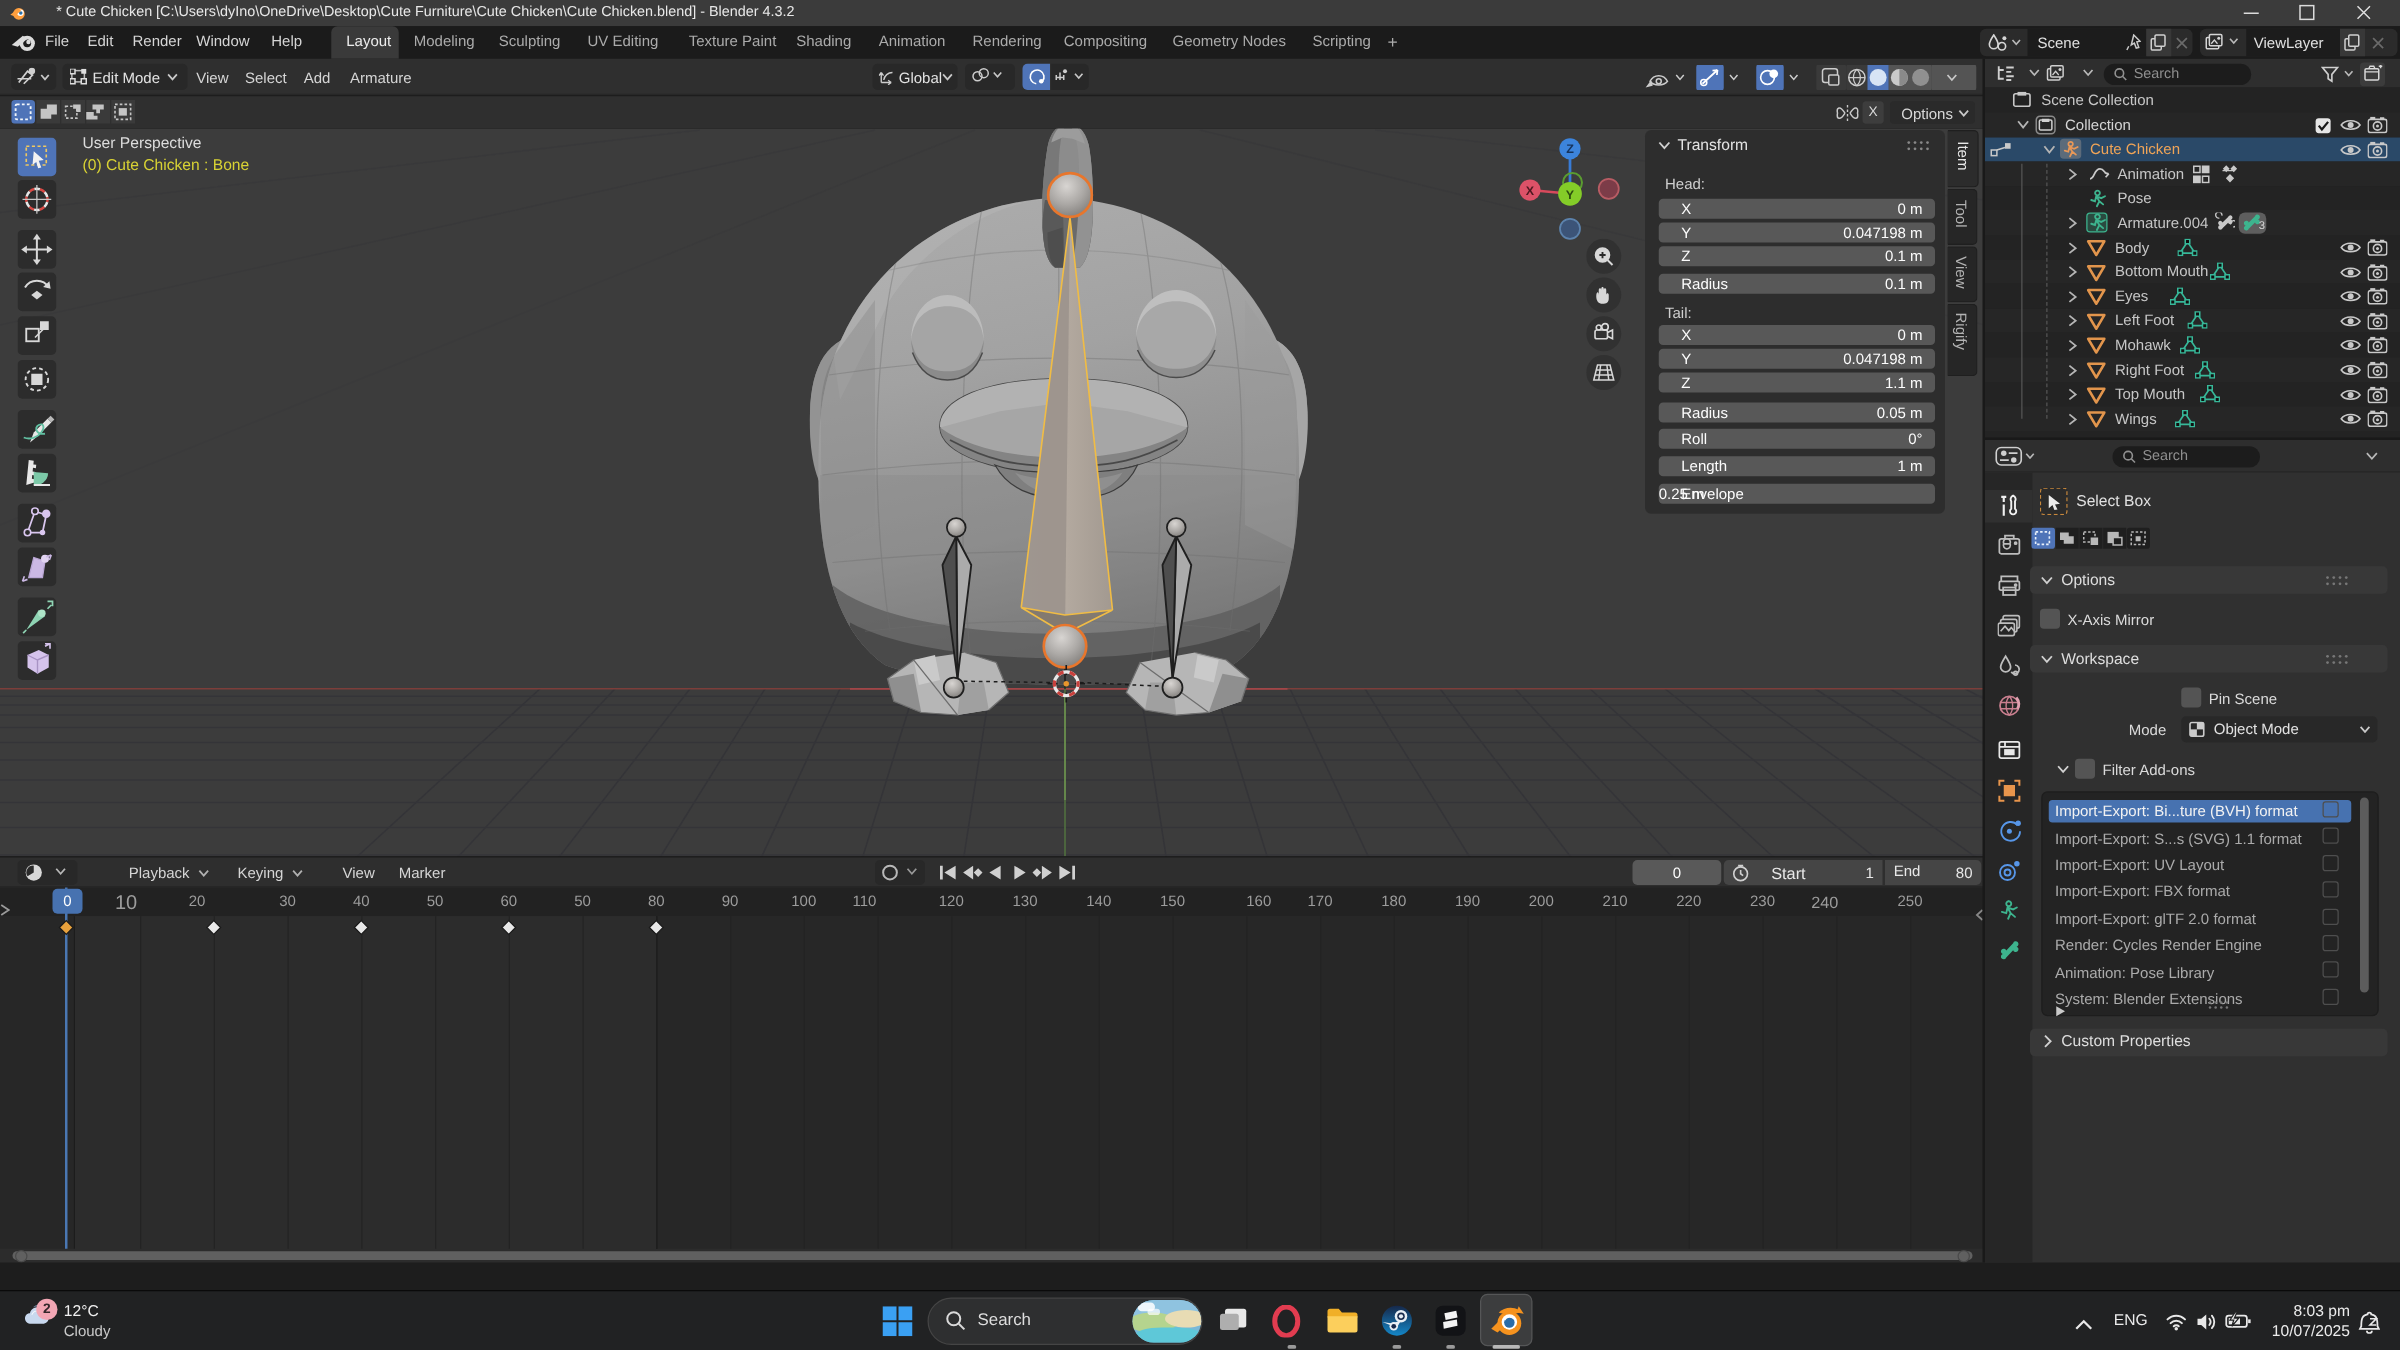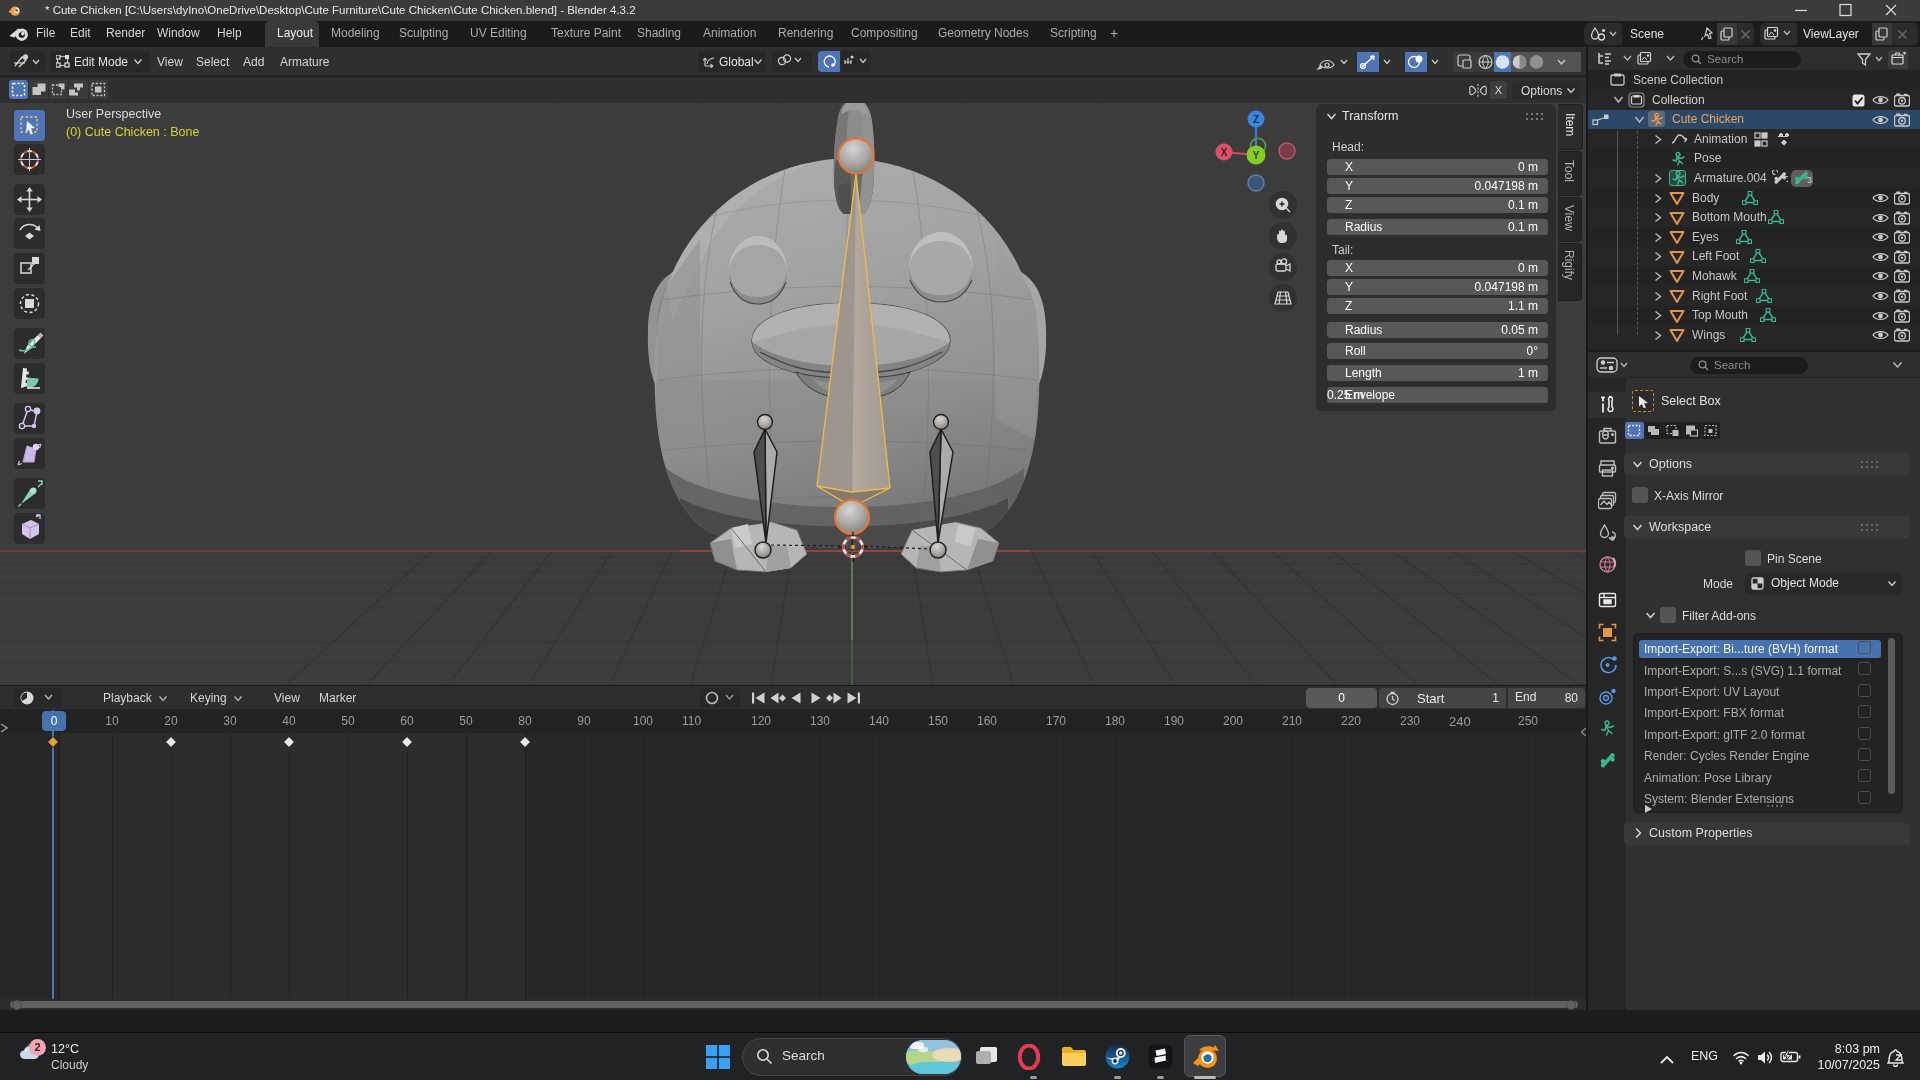--- a/index.html
+++ b/index.html
@@ -1148,36 +1148,36 @@
 <div class="abs" style="left:997px;top:47px;width:1px;height:266px;background:#232323"></div>
 <div class="abs" style="left:1056px;top:47px;width:1px;height:266px;background:#232323"></div>
 <div class="abs" style="left:1115px;top:47px;width:1px;height:266px;background:#232323"></div>
 <div class="abs" style="left:1174px;top:47px;width:1px;height:266px;background:#232323"></div>
 <div class="abs" style="left:1233px;top:47px;width:1px;height:266px;background:#232323"></div>
 <div class="abs" style="left:1292px;top:47px;width:1px;height:266px;background:#232323"></div>
 <div class="abs" style="left:1351px;top:47px;width:1px;height:266px;background:#232323"></div>
 <div class="abs" style="left:1410px;top:47px;width:1px;height:266px;background:#232323"></div>
 <div class="abs" style="left:1469px;top:47px;width:1px;height:266px;background:#232323"></div>
 <div class="abs" style="left:1528px;top:47px;width:1px;height:266px;background:#232323"></div>
-<div class="abs" style="left:92px;top:28px;width:40px;text-align:center;font-size:12px;color:#9c9c9c">10</div>
-<div class="abs" style="left:151px;top:28px;width:40px;text-align:center;font-size:12px;color:#9c9c9c">20</div>
+<div class="abs" style="left:92px;top:28px;width:40px;text-align:left;font-size:16px;color:#9c9c9c">10</div>
+<div class="abs" style="left:151px;top:28px;width:40px;font-size:12px;color:#9c9c9c">20</div>
 <div class="abs" style="left:210px;top:28px;width:40px;text-align:center;font-size:12px;color:#9c9c9c">30</div>
 <div class="abs" style="left:269px;top:28px;width:40px;text-align:center;font-size:12px;color:#9c9c9c">40</div>
 <div class="abs" style="left:328px;top:28px;width:40px;text-align:center;font-size:12px;color:#9c9c9c">50</div>
 <div class="abs" style="left:387px;top:28px;width:40px;text-align:center;font-size:12px;color:#9c9c9c">60</div>
 <div class="abs" style="left:446px;top:28px;width:40px;text-align:center;font-size:12px;color:#9c9c9c">50</div>
 <div class="abs" style="left:505px;top:28px;width:40px;text-align:center;font-size:12px;color:#9c9c9c">80</div>
 <div class="abs" style="left:564px;top:28px;width:40px;text-align:center;font-size:12px;color:#9c9c9c">90</div>
 <div class="abs" style="left:623px;top:28px;width:40px;text-align:center;font-size:12px;color:#9c9c9c">100</div>
 <div class="abs" style="left:682px;top:28px;width:40px;text-align:left;font-size:12px;color:#9c9c9c">110</div>
 <div class="abs" style="left:741px;top:28px;width:40px;text-align:center;font-size:12px;color:#9c9c9c">120</div>
 <div class="abs" style="left:800px;top:28px;width:40px;text-align:center;font-size:12px;color:#9c9c9c">130</div>
 <div class="abs" style="left:859px;top:28px;width:40px;text-align:center;font-size:12px;color:#9c9c9c">140</div>
 <div class="abs" style="left:918px;top:28px;width:40px;text-align:center;font-size:12px;color:#9c9c9c">150</div>
-<div class="abs" style="left:977px;top:28px;width:40px;text-align:left;font-size:12px;color:#9c9c9c">160</div>
+<div class="abs" style="left:977px;top:28px;width:40px;text-align:right;font-size:12px;color:#9c9c9c">160</div>
 <div class="abs" style="left:1036px;top:28px;width:40px;text-align:center;font-size:12px;color:#9c9c9c">170</div>
 <div class="abs" style="left:1095px;top:28px;width:40px;text-align:center;font-size:12px;color:#9c9c9c">180</div>
 <div class="abs" style="left:1154px;top:28px;width:40px;text-align:center;font-size:12px;color:#9c9c9c">190</div>
 <div class="abs" style="left:1213px;top:28px;width:40px;text-align:center;font-size:12px;color:#9c9c9c">200</div>
 <div class="abs" style="left:1272px;top:28px;width:40px;text-align:center;font-size:12px;color:#9c9c9c">210</div>
 <div class="abs" style="left:1331px;top:28px;width:40px;text-align:center;font-size:12px;color:#9c9c9c">220</div>
 <div class="abs" style="left:1390px;top:28px;width:40px;text-align:center;font-size:12px;color:#9c9c9c">230</div>
 <div class="abs" style="left:1449px;top:28px;width:40px;font-size:13px;color:#9c9c9c">240</div>
 <div class="abs" style="left:1508px;top:28px;width:40px;text-align:center;font-size:12px;color:#9c9c9c">250</div>
 

